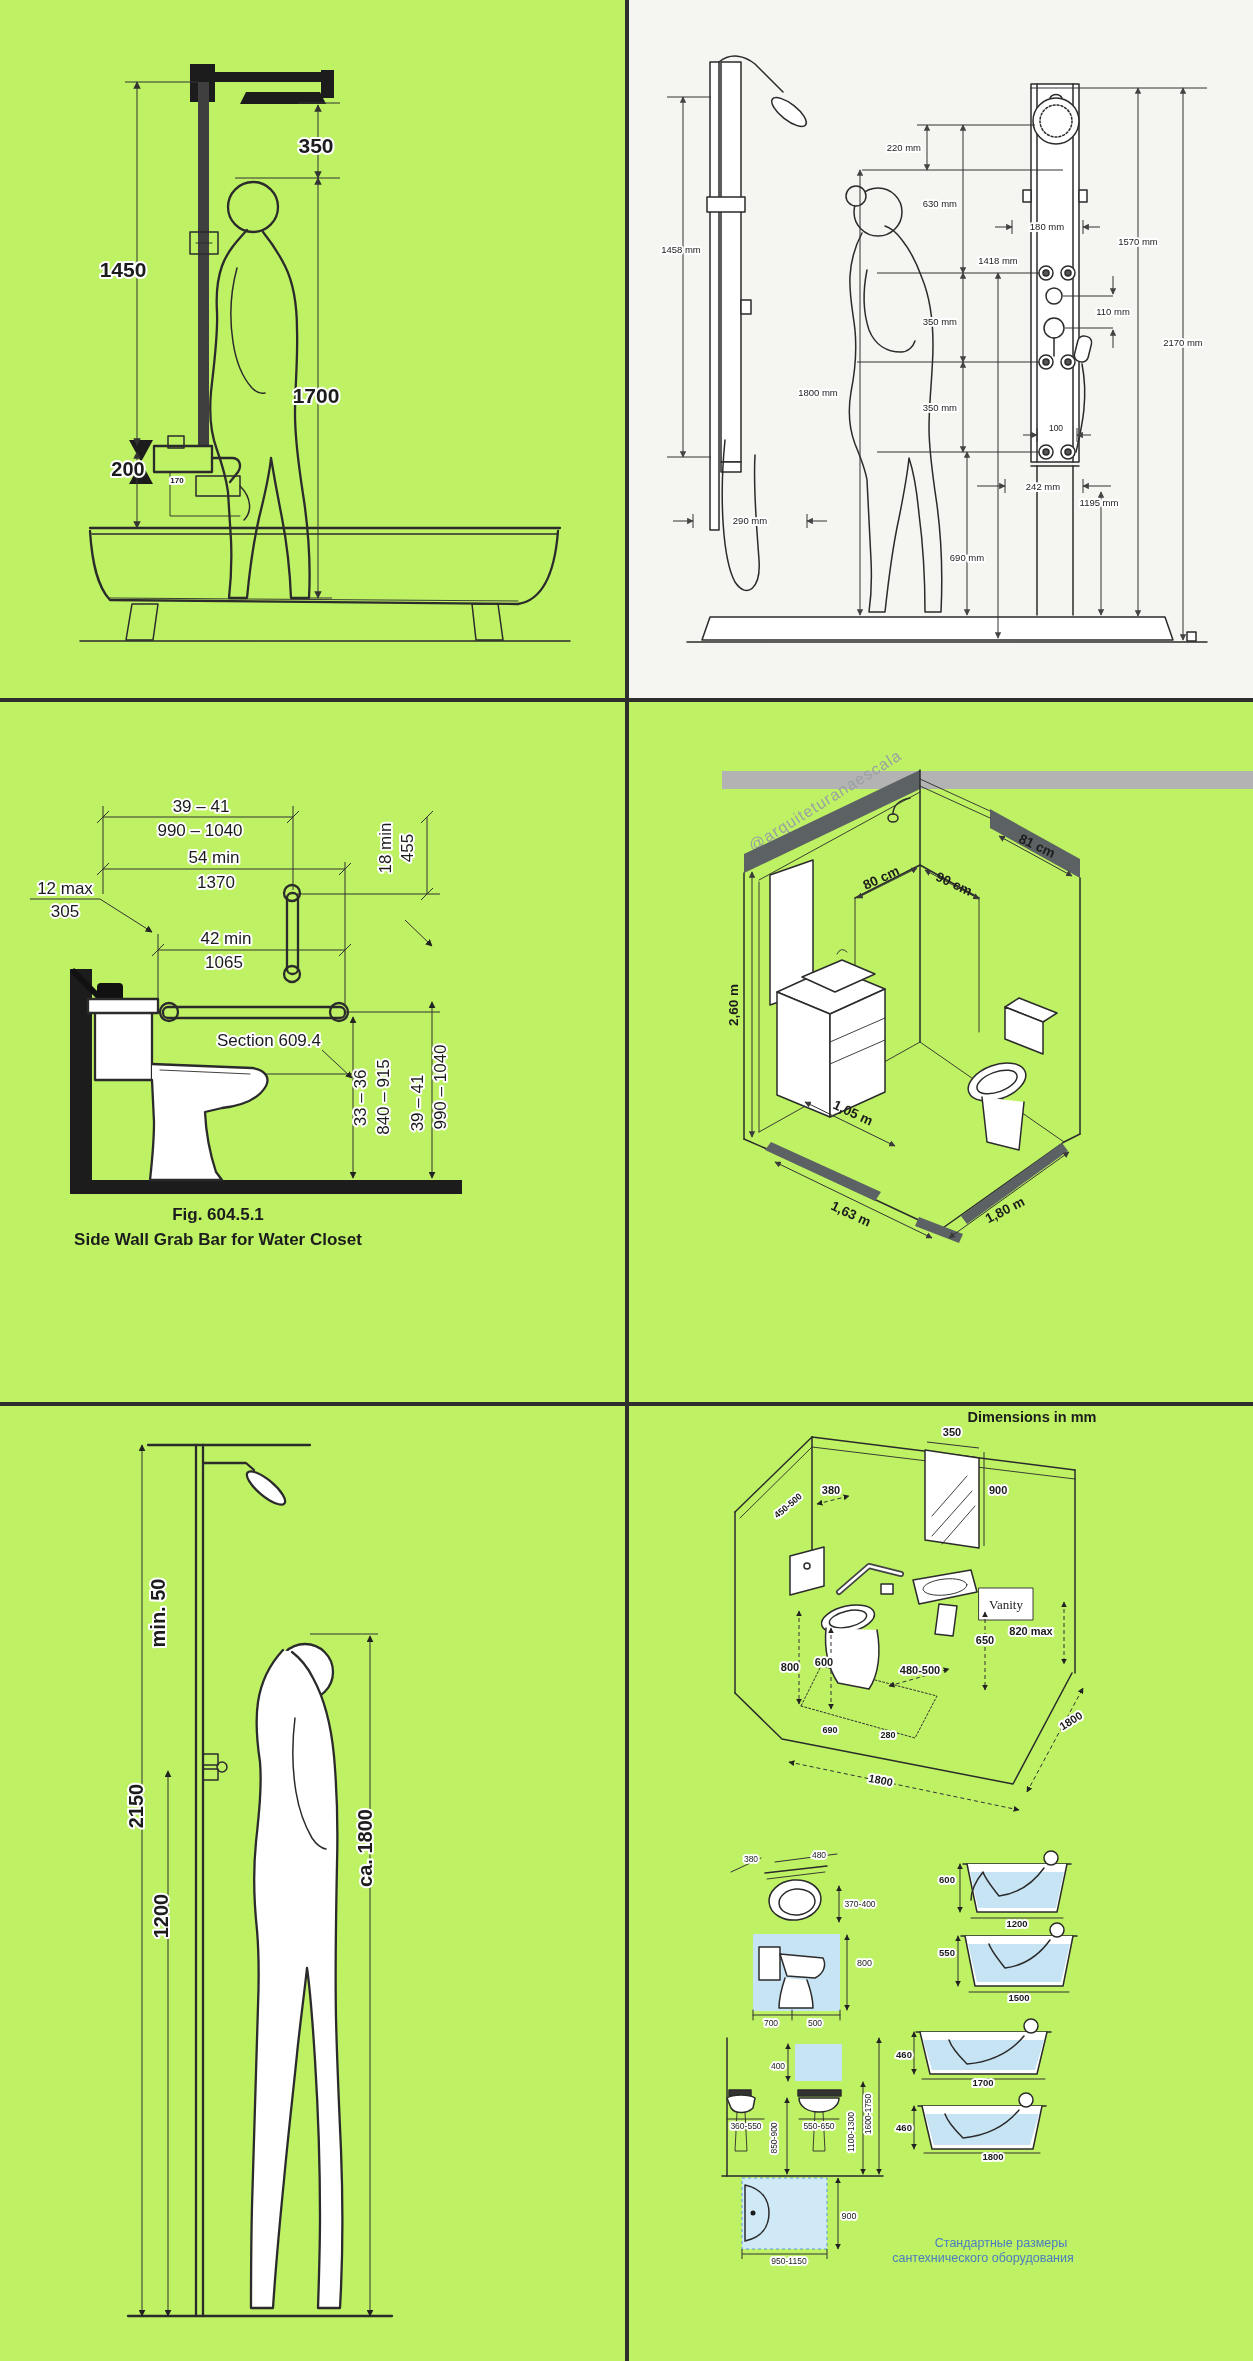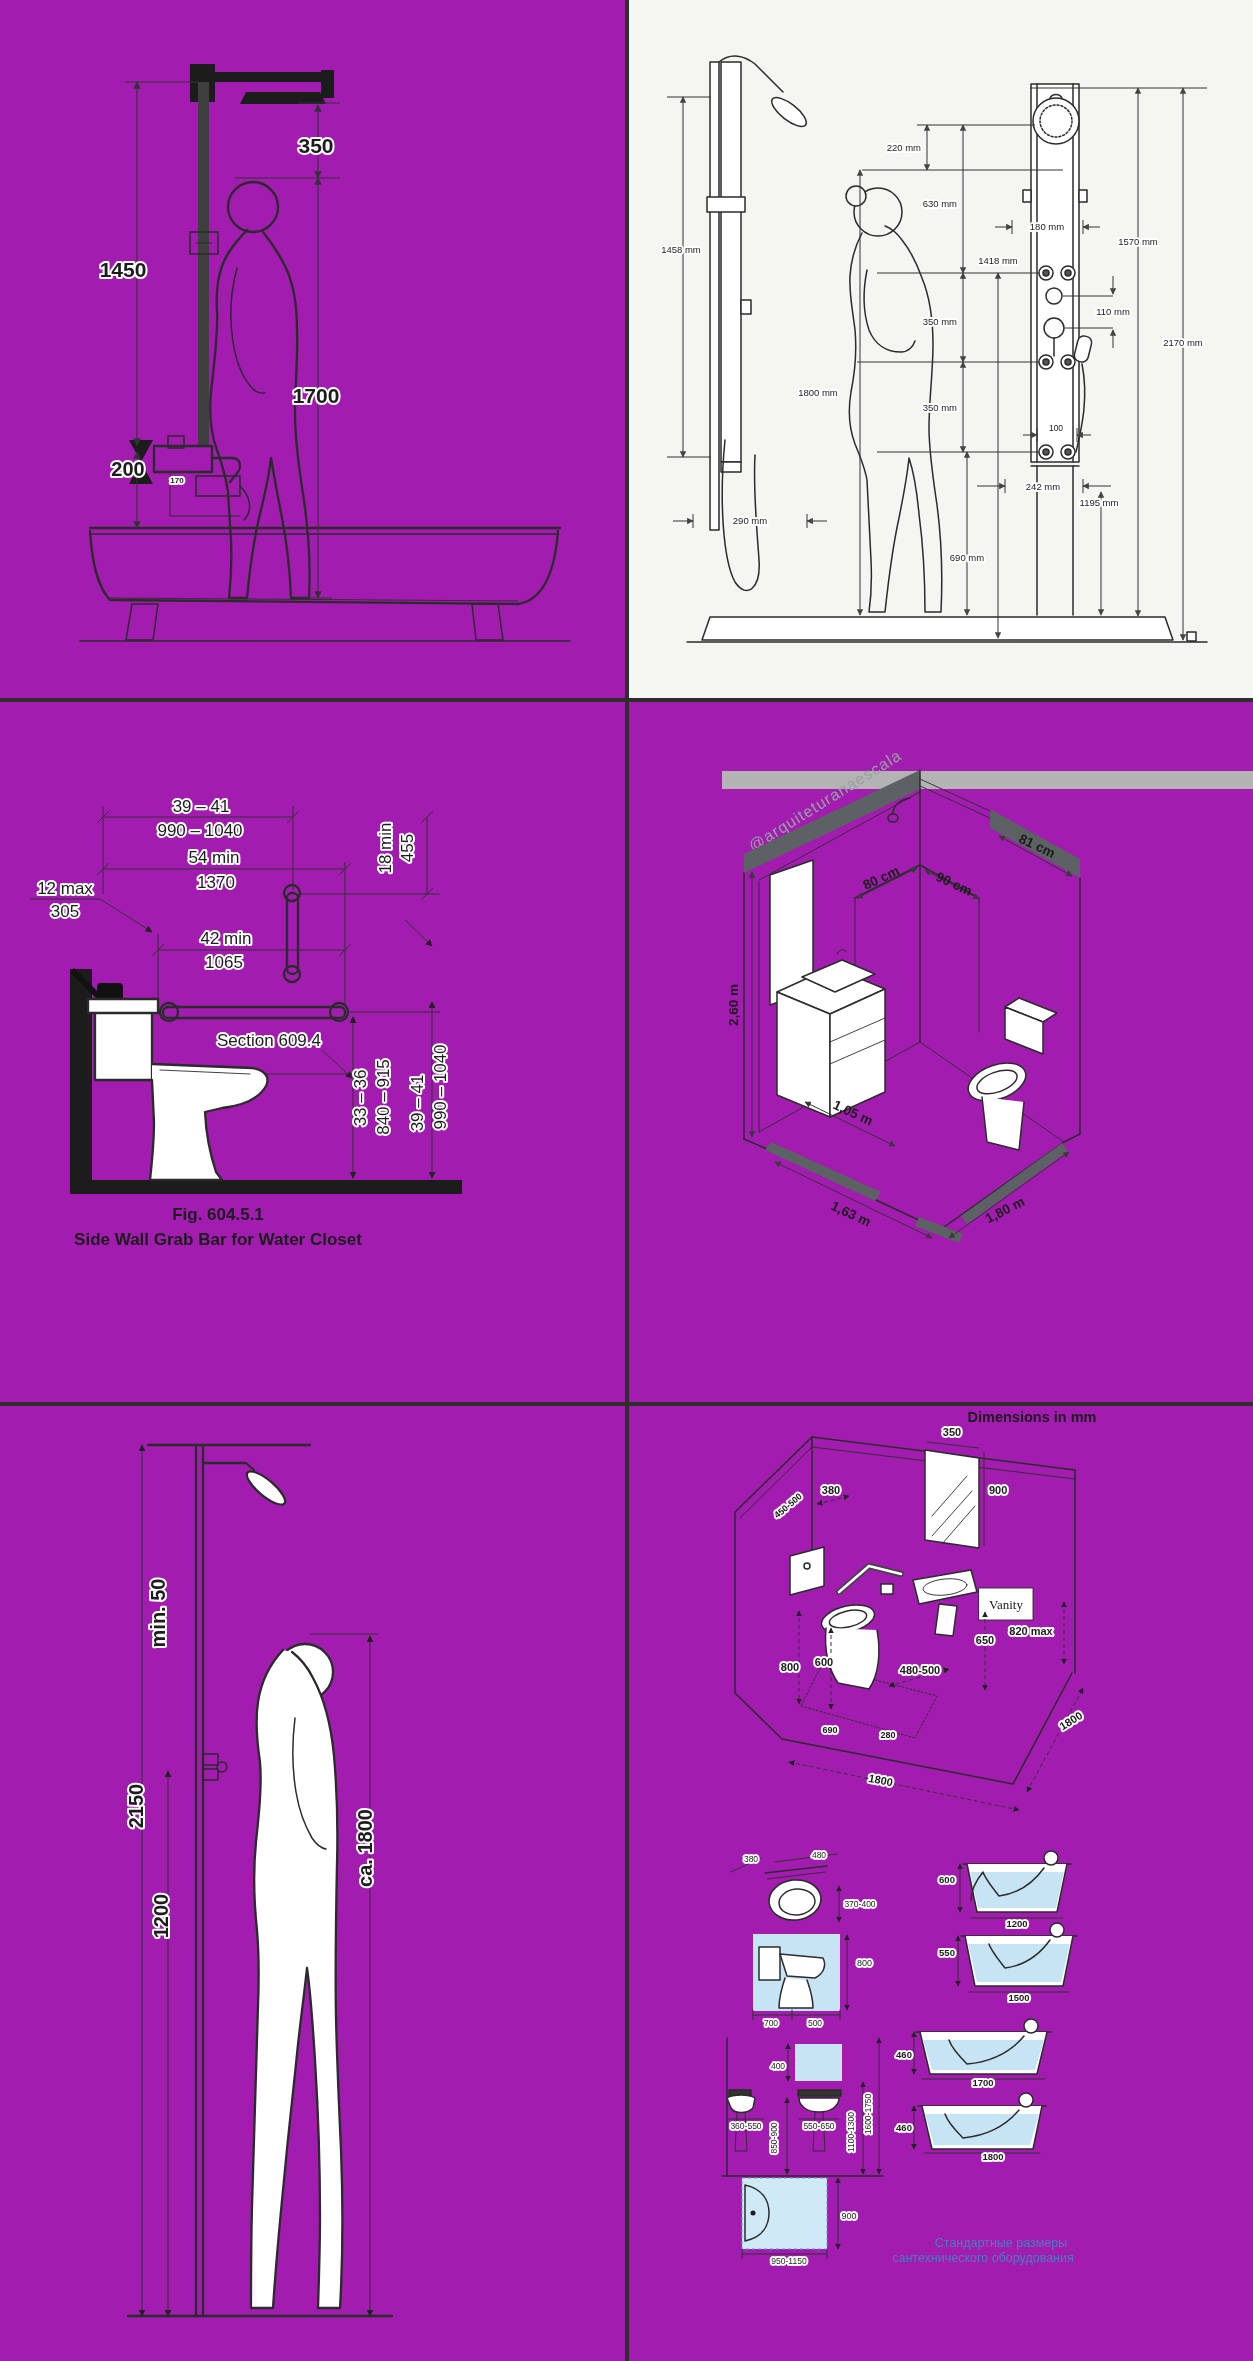--- a/index.html
+++ b/index.html
@@ -1,16 +1,16 @@
 <!DOCTYPE html>
 <html><head>
 <meta charset="utf-8">
 <style>
   html,body{margin:0;padding:0;background:#fff}
-  #stage{position:relative;width:1253px;height:2361px;background:#a21caf;overflow:hidden}
+  #stage{position:relative;width:1253px;height:2361px;background:#bef264;overflow:hidden}
   .panel{position:absolute}
   .divider{position:absolute;background:#2e2e2e}
   svg{display:block}
   .s{stroke:#2b2b2b;fill:none;stroke-width:1.5;stroke-linecap:round;stroke-linejoin:round}
   .s2{stroke-width:2.3}
   .sth{stroke-width:0.9}
   .blk{fill:#1c1c1c;stroke:none}
   .dim{stroke:#333;stroke-width:1;fill:none}
   .dsh{stroke-dasharray:4 3}
   .dt{stroke-dasharray:2 2}

